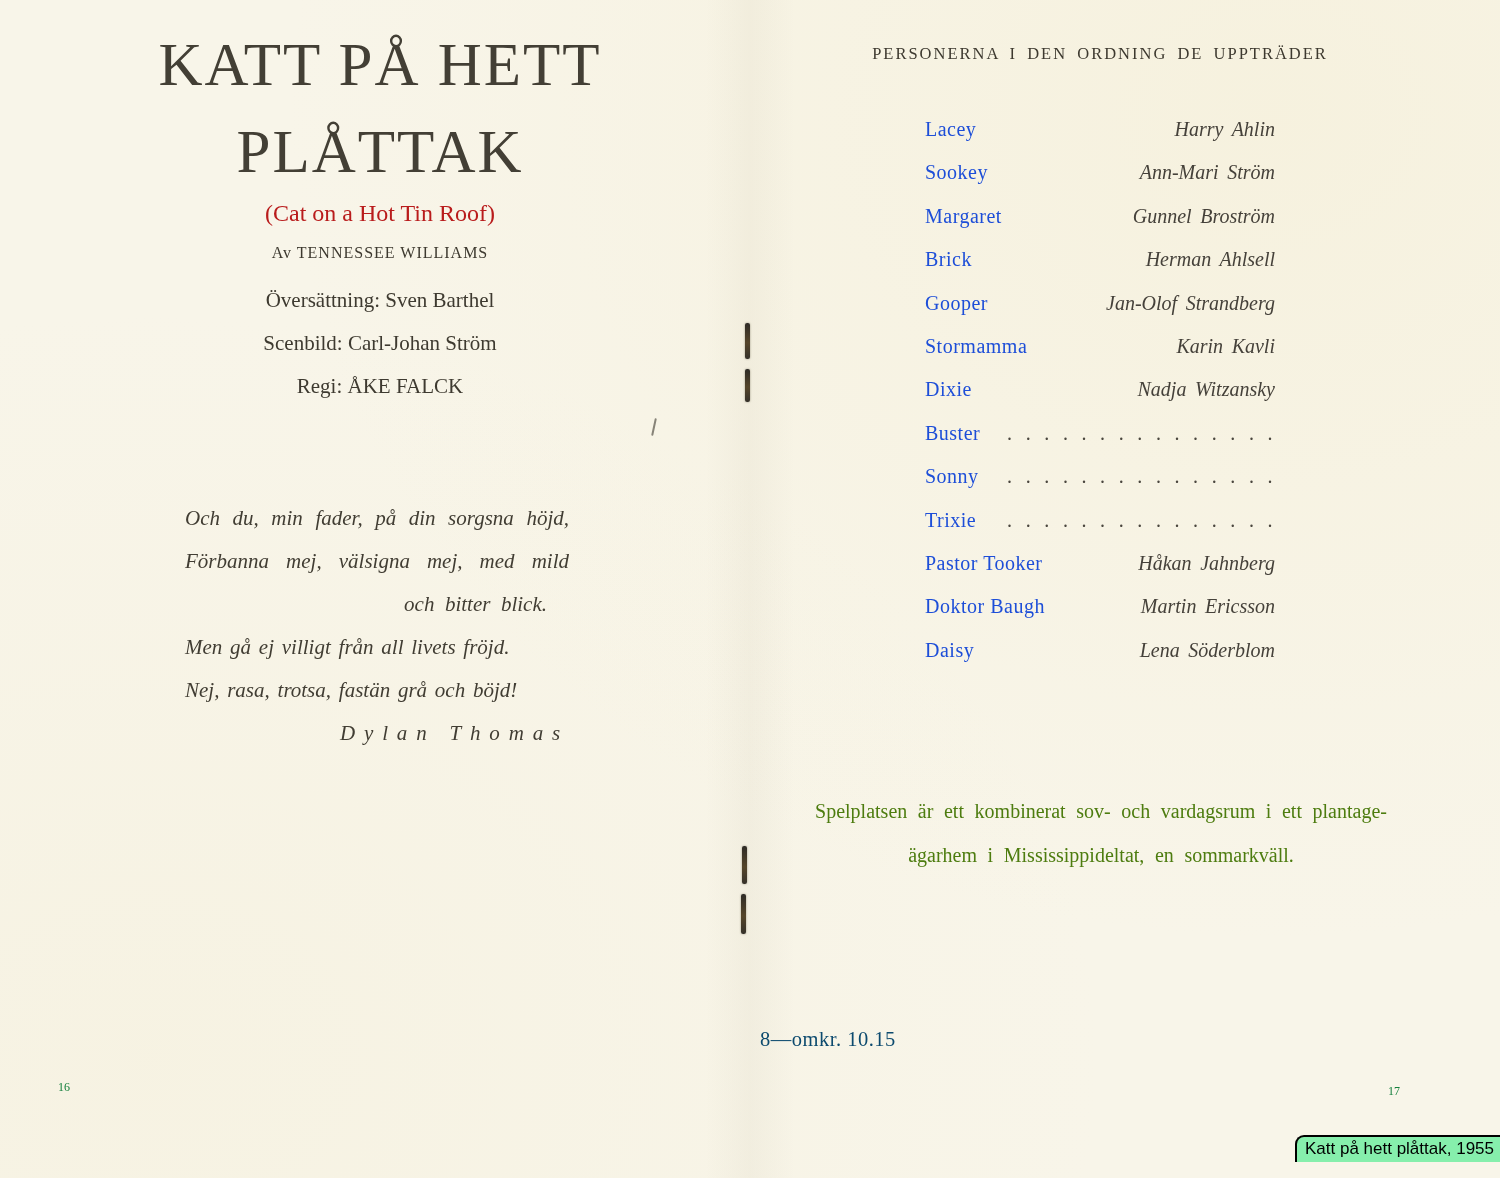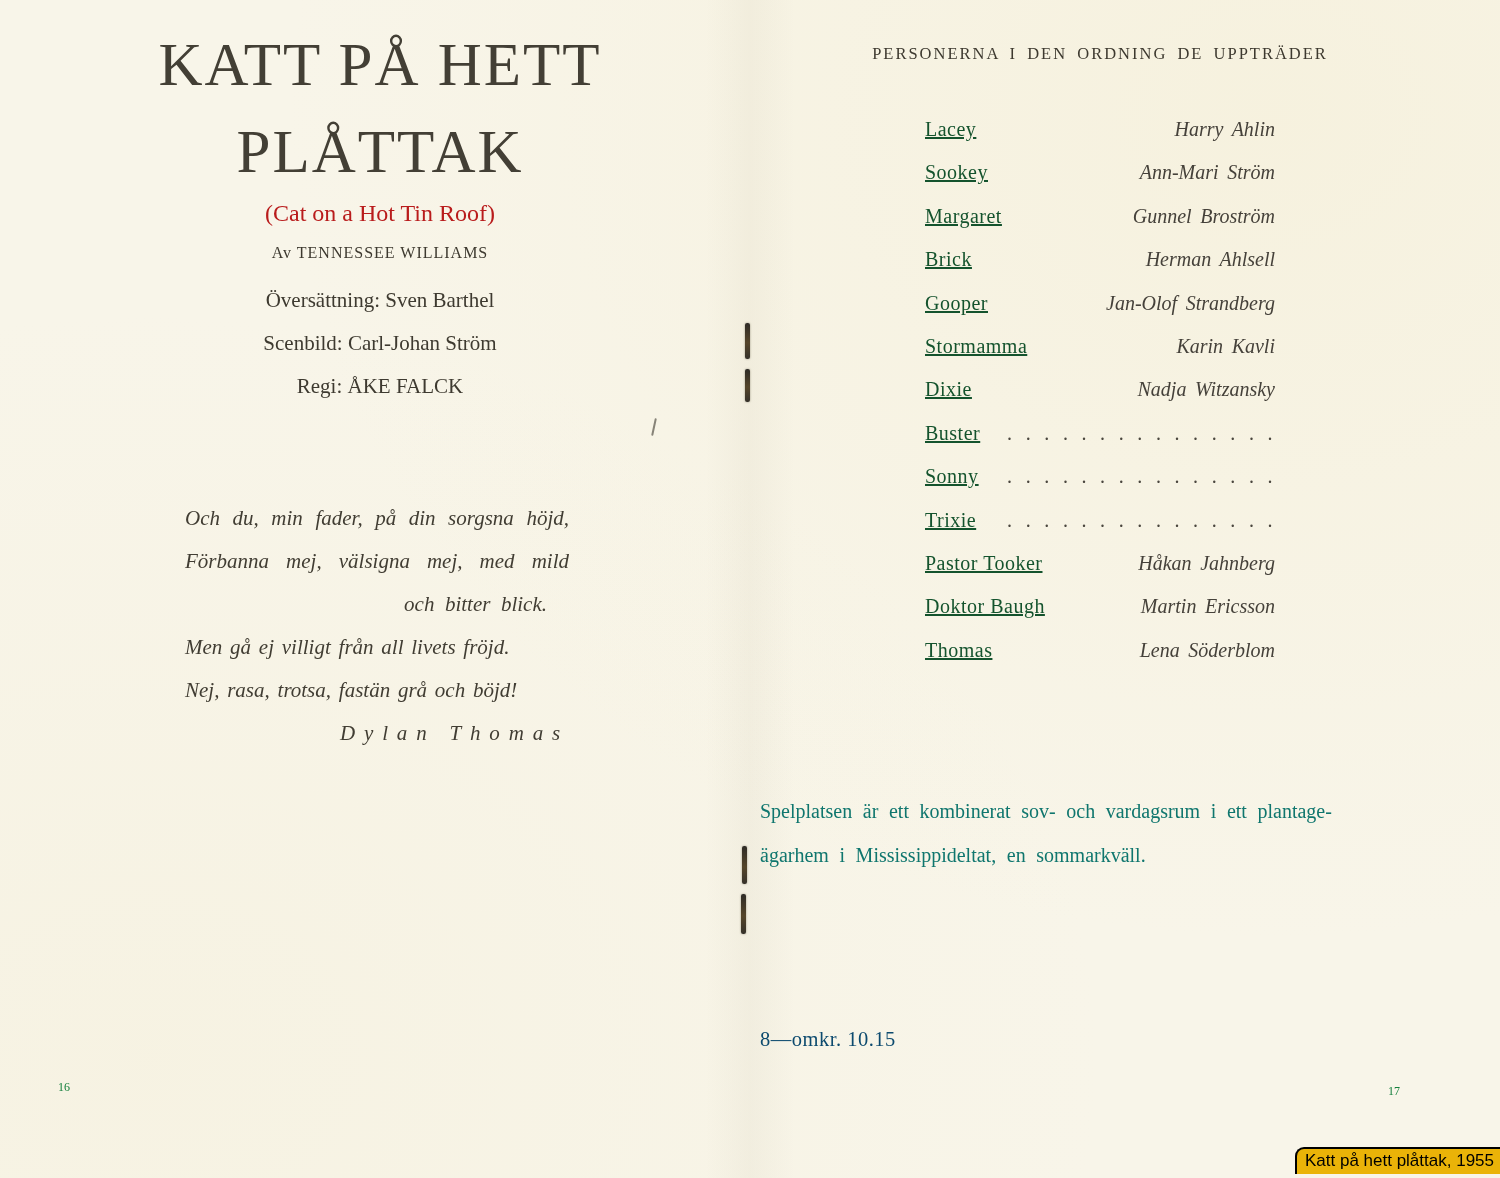--- a/index.html
+++ b/index.html
@@ -42,41 +42,41 @@
   
   .rp-header{
     left:770px;width:660px;text-align:center;
     font-size:16.5px;letter-spacing:2px;word-spacing:4px;color:#3d392f;
   }
   .cast{left:925px;width:350px;}
   .cast-row{
     display:flex;justify-content:space-between;align-items:baseline;
     height:43.4px;font-size:20px;
   }
-  .role{letter-spacing:0.5px;color:#14532d;text-decoration:underline;}
+  .role{letter-spacing:0.5px;color:#1d4ed8;}
   .actor{font-style:italic;word-spacing:0.18em;color:#45413a;}
   .actor.dots{font-style:normal;letter-spacing:2.5px;color:#4a463e;}
-  .setting{left:760px;width:682px;font-size:20px;word-spacing:0.28em;color:#0f766e;}
+  .setting{left:760px;width:682px;text-align:center;font-size:20px;word-spacing:0.28em;color:#4d7c0f;}
   .time{left:760px;width:682px;font-size:20.5px;letter-spacing:0.5px;color:#0c4a6e;}
 
   
   .staple{
     width:5px;border-radius:2px;
     background:linear-gradient(180deg,#2e2b26 0%,#55452a 55%,#35312a 100%);
     box-shadow:0 0 2px rgba(60,50,30,0.5);
   }
   .stray-mark{
     left:653px;top:418px;width:2px;height:18px;
     background:#6a665c;transform:rotate(12deg);border-radius:2px;opacity:0.8;
   }
 
   
   .caption-box{
-    right:0;bottom:4px;
-    background:#eab308;
+    right:0;bottom:16px;
+    background:#86efac;
     border:2px solid #000;
     border-right:none;border-bottom:none;
     border-radius:9px 0 0 0;
     padding:2px 6px 3px 8px;
     font-family:"Liberation Sans", sans-serif;
     font-size:17px;color:#000;
   }
 </style>
 </head>
 <body>
@@ -156,21 +156,21 @@
   </div>
   <div class="cast-row">
     <span class="role">Pastor Tooker</span>
     <span class="actor">Håkan Jahnberg</span>
   </div>
   <div class="cast-row">
     <span class="role">Doktor Baugh</span>
     <span class="actor">Martin Ericsson</span>
   </div>
   <div class="cast-row">
-    <span class="role">Thomas</span>
+    <span class="role">Daisy</span>
     <span class="actor">Lena Söderblom</span>
   </div>
 </div>
 
 <div class="abs setting" style="top:800px;">Spelplatsen är ett kombinerat sov- och vardagsrum i ett plantage-</div>
 <div class="abs setting" style="top:844px;">ägarhem i Mississippideltat, en sommarkväll.</div>
 
 <div class="abs time" style="top:1028px;">8—omkr. 10.15</div>
 
 <div class="abs pagenum" style="left:1388px;top:1084px;">17</div>

